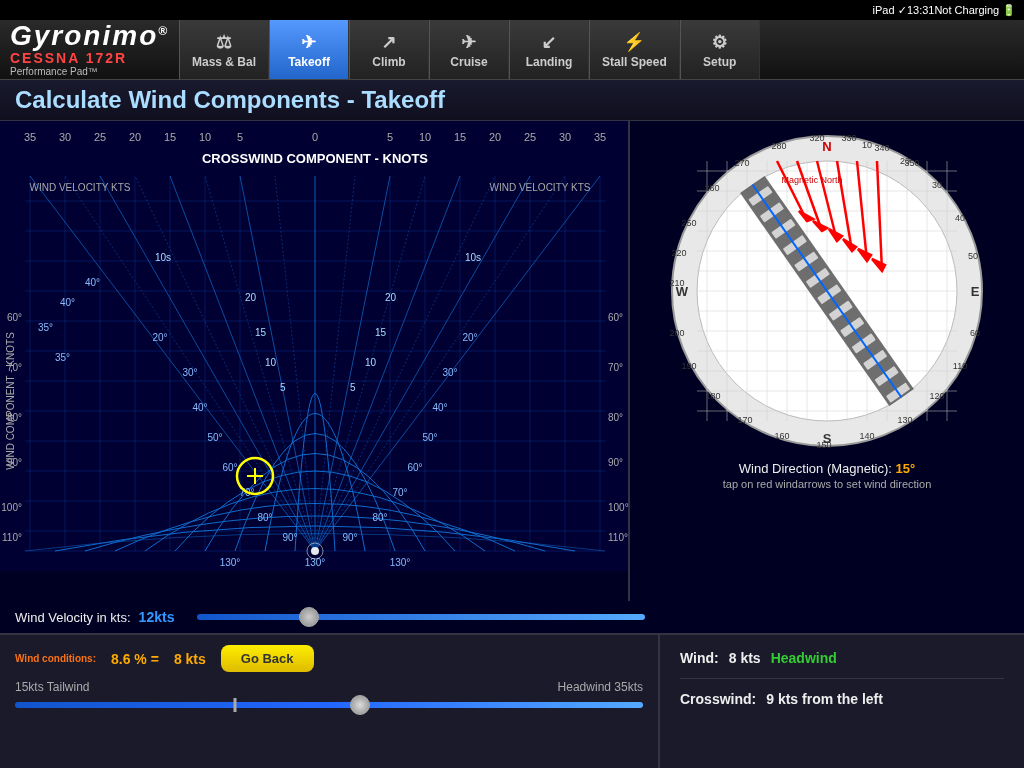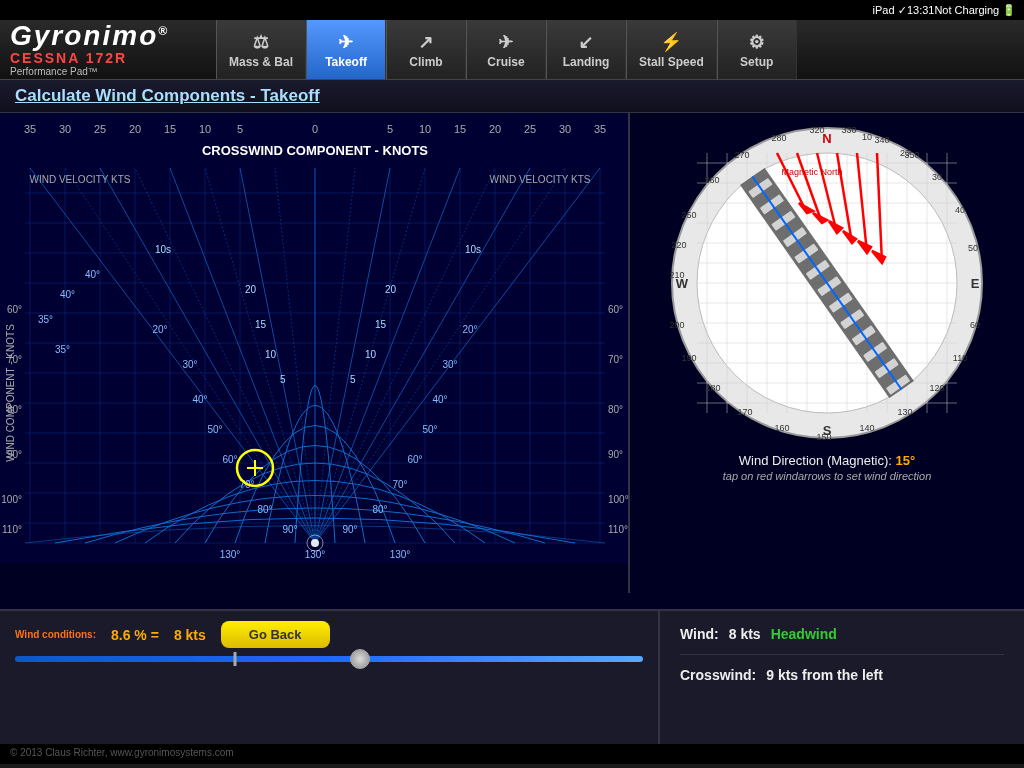--- a/index.html
+++ b/index.html
@@ -29,21 +29,21 @@
     #nav-bar {
       width: 100%;
       height: 60px;
       background: linear-gradient(180deg, #2a2a2a 0%, #111 100%);
       display: flex;
       align-items: stretch;
       border-bottom: 1px solid #444;
     }
 
     #logo-area {
-      width: 216px;
+      width: 179px;
       display: flex;
       align-items: center;
       padding: 4px 10px;
       flex-shrink: 0;
     }
 
     #logo-text {
       display: flex;
       flex-direction: column;
     }
@@ -86,25 +86,24 @@
 
     .nav-tab .tab-icon {
       font-size: 18px;
       margin-bottom: 2px;
     }
 
     
     #page-header {
       background: linear-gradient(180deg, #1a1a2e 0%, #0f0f1e 100%);
       padding: 6px 15px;
-      font-size: 17px;
+      font-size: 24px;
       color: #aaddff;
       font-weight: bold;
       border-bottom: 1px solid #334;
-      text-decoration: underline;
     }
 
     
     #main-content {
       display: flex;
       height: 480px;
       background: #d946ef;
     }
 
     
@@ -169,21 +168,21 @@
       padding: 4px 10px;
       font-size: 10px;
       color: #666;
       height: 20px;
     }
 
     .go-back-btn {
       background: linear-gradient(180deg, #ffee00, #ddbb00);
       color: #333;
       border: none;
-      padding: 6px 28px;
+      padding: 6px 20px;
       border-radius: 8px;
       font-weight: bold;
       font-size: 13px;
       cursor: pointer;
     }
   </style>
 </head>
 <body>
 
 <div id="status-bar">
@@ -526,40 +525,52 @@
       </g>
 
       <text x="-15" y="-108" fill="#cc0000" font-size="9" text-anchor="middle">Magnetic North</text>
 
       <line x1="0" y1="-130" x2="0" y2="130" stroke="#0066ff" stroke-width="2" transform="rotate(-35)"></line>
     </svg>
 
     <div style="font-size:13px;color:#eee;margin-top:5px;">
       <span>Wind Direction (Magnetic): </span><span style="color:#ffaa00;font-weight:bold;">15°</span>
     </div>
-    <div style="font-size:11px;color:#aaa;margin-top:2px;font-style:italic;">tap on red windarrows to set wind direction</div>
+    <div style="font-size:11px;color:#aaa;margin-top:2px;">tap on red windarrows to set wind direction</div>
   </div>
 </div>
 
 <div id="sliders-area" style="background:#000022;padding:8px 15px;display:flex;flex-direction:column;gap:6px;">
   <div style="display:flex;align-items:center;gap:15px;">
 
+    <div style="flex:0 0 630px;display:flex;align-items:center;gap:8px;">
+      <span style="font-size:13px;color:#eee;">Wind Velocity in kts: </span>
+      <span style="color:#3399ff;font-weight:bold;font-size:14px;min-width:50px;">12kts</span>
+      <div style="flex:1;position:relative;height:6px;">
+        <div style="width:100%;height:6px;background:linear-gradient(90deg,#1155cc,#55aaff);border-radius:3px;"></div>
+        <div style="width:20px;height:20px;background:radial-gradient(circle,#ccc,#888);border-radius:50%;position:absolute;top:-7px;left:25%;transform:translateX(-50%);border:1px solid #aaa;"></div>
+      </div>
+    </div>
 
   </div>
 </div>
 
 <div id="bottom-panels" style="height:135px;display:flex;background:#111;border-top:2px solid #334;">
 
   <div id="wind-conditions-panel" style="flex:0 0 660px;background:#1a1a2a;border-right:2px solid #334;padding:10px 15px;display:flex;flex-direction:column;gap:8px;">
     <div style="display:flex;align-items:center;gap:15px;">
       <span style="font-size:10px;color:#f97316;font-weight:bold;">Wind conditions:</span>
       <span style="color:#ffaa00;font-weight:bold;font-size:14px;">8.6 % =</span>
       <span style="color:#ffaa00;font-weight:bold;font-size:14px;">8 kts</span>
       <button class="go-back-btn">Go Back</button>
     </div>
+    <div style="display:flex;align-items:center;justify-content:space-between;font-size:12px;color:#aaa;">
+      <span>15kts Tailwind</span>
+      <span>Headwind 35kts</span>
+    </div>
     <div style="position:relative;height:6px;">
       <div style="width:100%;height:6px;background:linear-gradient(90deg,#1155cc,#2266ff,#55aaff);border-radius:3px;"></div>
 
       <div style="width:3px;height:14px;background:#aaa;position:absolute;top:-4px;left:35%;transform:translateX(-50%);"></div>
       <div style="width:20px;height:20px;background:radial-gradient(circle,#ddd,#888);border-radius:50%;position:absolute;top:-7px;left:55%;transform:translateX(-50%);border:1px solid #aaa;"></div>
     </div>
   </div>
 
   <div id="results-panel" style="flex:1;background:#1a1a2a;padding:15px 20px;display:flex;flex-direction:column;gap:12px;">
     <div style="display:flex;align-items:center;gap:10px;">

